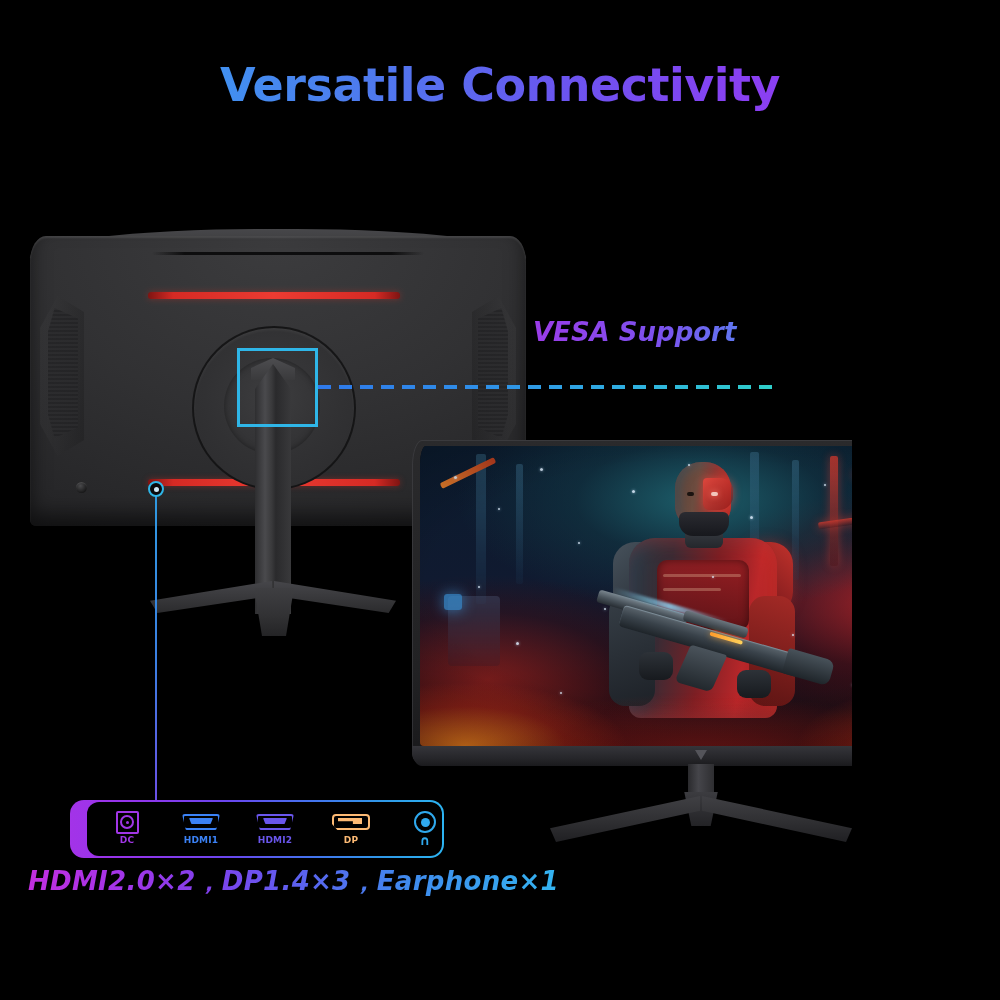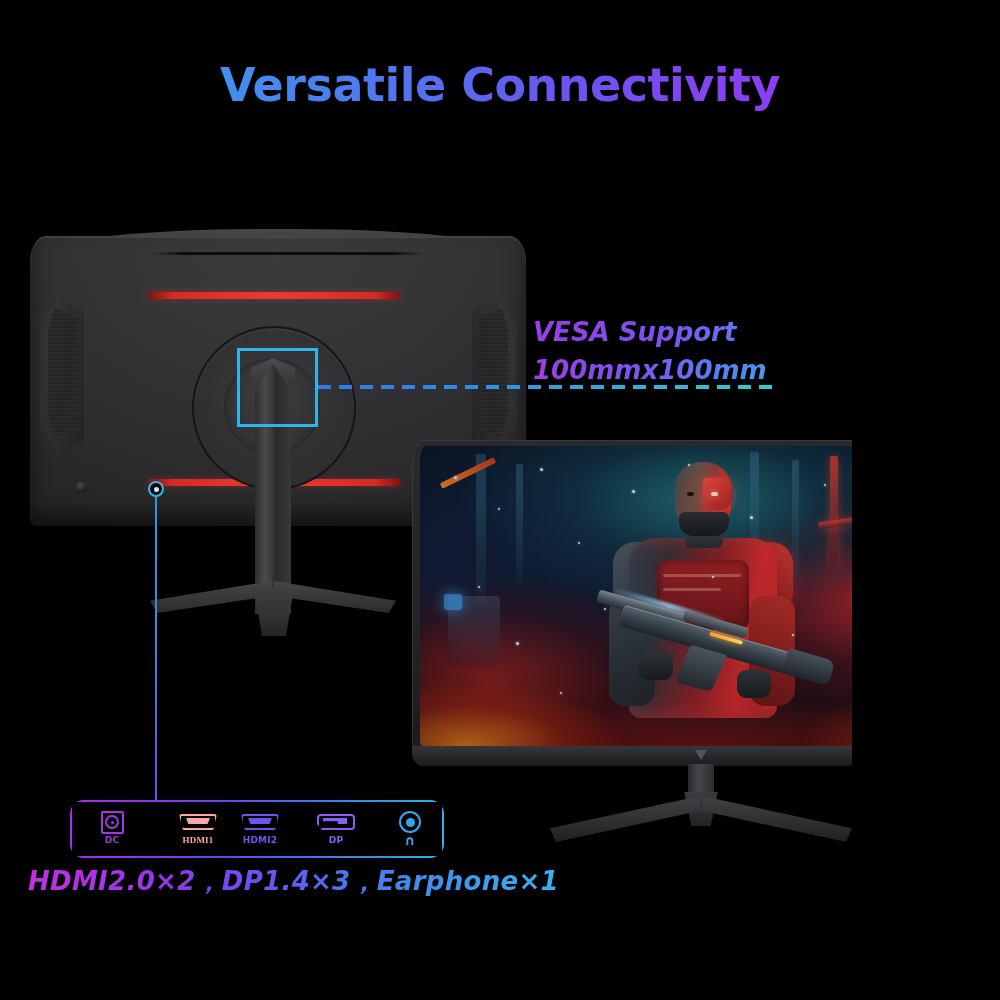--- a/index.html
+++ b/index.html
@@ -508,22 +508,23 @@
     top: 800px;
     width: 372px;
     height: 56px;
     border-radius: 14px;
     padding: 1px;
     background: linear-gradient(90deg, #a333e8 0%, #9235ec 18%, #6a46ef 42%, #4472ef 64%, #2f9ae8 84%, #2cb4f2 100%);
   }
   #port-panel-inner {
     position: absolute;
     inset: 2px;
-    border-radius: 1px;
+    border-radius: 12px;
     background: #000;
+    margin-left: 15px;
   }
   .port {
     position: absolute;
     top: 8px;
     width: 64px;
     height: 42px;
     text-align: center;
   }
   .port-glyph {
     height: 24px;
@@ -532,23 +533,23 @@
     justify-content: center;
   }
   .port-label {
     font-size: 9px;
     font-weight: 700;
     letter-spacing: 0.2px;
     margin-top: 1px;
     line-height: 11px;
   }
   .p-dc   { left: 8px;   color: #a136e6; }
-  .p-h1   { left: 94px;  color: #fca5a5; font-family: Liberation Serif, serif; }
+  .p-h1   { left: 82px;  color: #3b82f6; }
   .p-h2   { left: 156px; color: #6a56ed; }
-  .p-dp   { left: 232px; color: #8b5cf6; }
+  .p-dp   { left: 232px; color: #fdba74; }
   .p-ear  { left: 306px; color: #2fa9ee; }
 
   
   .dc-sq {
     width: 19px; height: 19px;
     border: 2px solid currentColor;
     border-radius: 2px;
     display: flex; align-items: center; justify-content: center;
   }
   .dc-ring {
@@ -658,21 +659,20 @@
     <div class="rear-base-front"></div>
     <div class="vesa-box"></div>
   </div>
 
   <div id="vesa-dash">
     <div id="vesa-dash-fill"></div>
   </div>
 
   <div id="vesa-text">
     <div class="vesa-line" id="vesa-line1">VESA Support</div>
-    <div class="vesa-line" id="vesa-line2">100mmx100mm</div>
   </div>
 
   <div id="front-monitor">
     <div class="front-bezel">
       <div class="front-screen">
         <div class="art art-bg"></div>
         <div class="art-struts">
           <div class="strut" style="left:56px;  top:8px;   width:10px; height:150px;"></div>
           <div class="strut" style="left:96px;  top:18px;  width:7px;  height:120px;"></div>
           <div class="strut" style="left:330px; top:6px;   width:9px;  height:140px;"></div>

